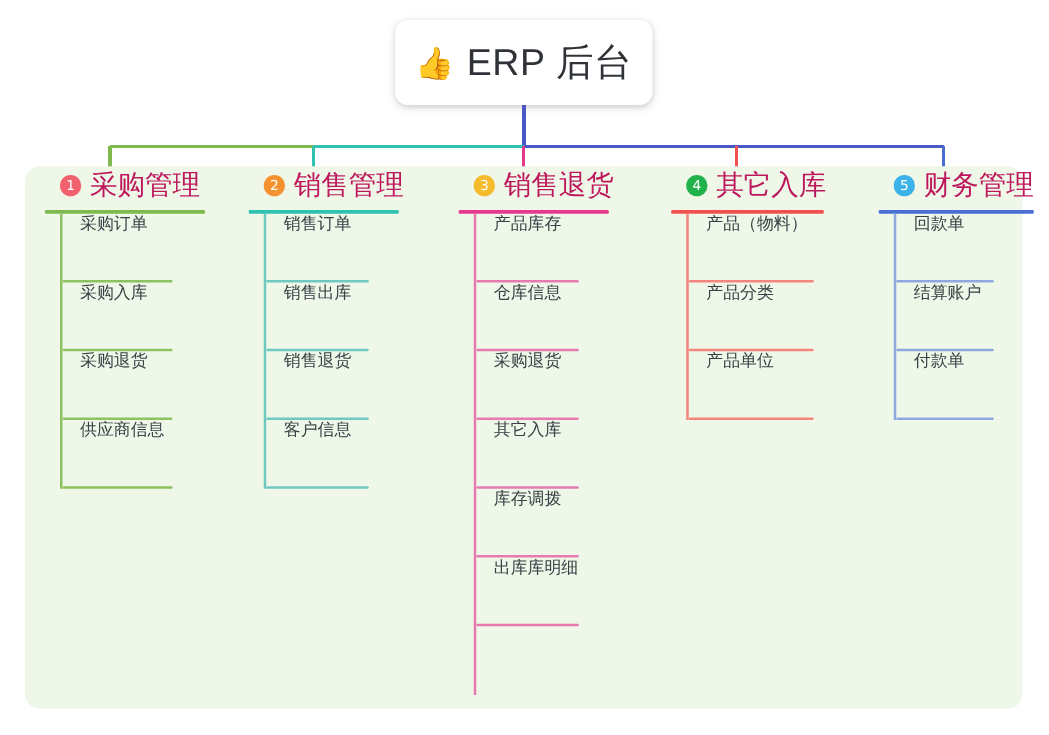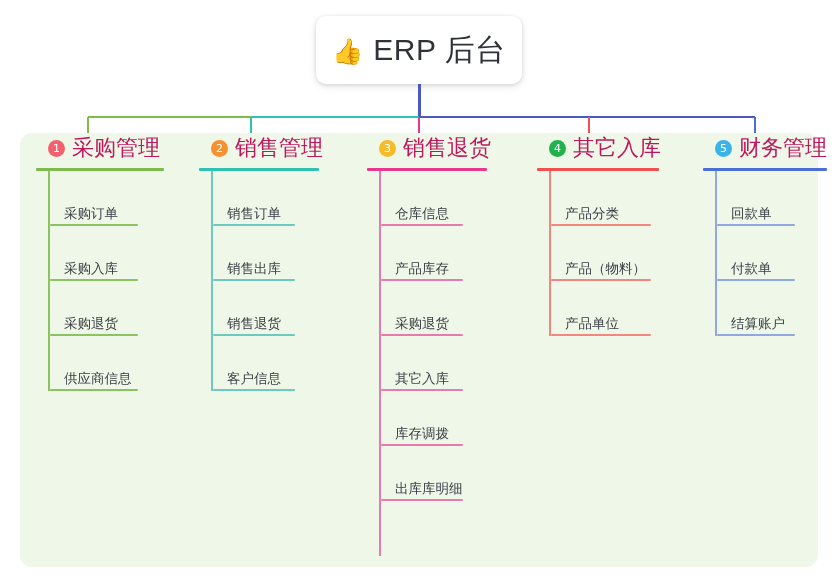--- a/index.html
+++ b/index.html
@@ -109,21 +109,21 @@
     top: 0;
     bottom: 0;
     width: 2px;
   }
   .leaf {
     position: relative;
     height: 55px;
     box-sizing: border-box;
     margin-left: 2px;
     display: flex;
-    align-items: flex-end;
+    align-items: flex-start;
     padding-bottom: 4px;
     padding-left: 14px;
   }
   .leaf-label {
     font-size: 13.5px;
     color: #3b4046;
     white-space: nowrap;
     line-height: 16px;
   }
   .leaf-rule {
@@ -210,25 +210,25 @@
       </div>
       <div class="column" style="left: 343px;">
         <div class="col-head">
           <span class="badge" style="background: rgb(245, 187, 42);">3</span>
           <span class="col-title">销售退货</span>
         </div>
         <div class="col-rule" style="width: 120px; background: rgb(230, 57, 142); margin-left: 4px;"></div>
         <div class="col-body">
           <div class="col-spine" style="background: rgb(231, 123, 176); height: 385px;"></div>
           <div class="leaf">
+            <span class="leaf-label">产品库存</span>
+            <div class="leaf-rule" style="width: 82px; background: rgb(231, 123, 176);"></div>
+          </div>
+          <div class="leaf">
             <span class="leaf-label">仓库信息</span>
-            <div class="leaf-rule" style="width: 82px; background: rgb(231, 123, 176);"></div>
-          </div>
-          <div class="leaf">
-            <span class="leaf-label">产品库存</span>
             <div class="leaf-rule" style="width: 82px; background: rgb(231, 123, 176);"></div>
           </div>
           <div class="leaf">
             <span class="leaf-label">采购退货</span>
             <div class="leaf-rule" style="width: 82px; background: rgb(231, 123, 176);"></div>
           </div>
           <div class="leaf">
             <span class="leaf-label">其它入库</span>
             <div class="leaf-rule" style="width: 82px; background: rgb(231, 123, 176);"></div>
           </div>
@@ -244,49 +244,49 @@
       </div>
       <div class="column" style="left: 513px;">
         <div class="col-head">
           <span class="badge" style="background: rgb(34, 178, 76);">4</span>
           <span class="col-title">其它入库</span>
         </div>
         <div class="col-rule" style="width: 122px; background: rgb(240, 81, 79); margin-left: 4px;"></div>
         <div class="col-body">
           <div class="col-spine" style="background: rgb(243, 134, 127); height: 165px;"></div>
           <div class="leaf">
+            <span class="leaf-label">产品（物料）</span>
+            <div class="leaf-rule" style="width: 100px; background: rgb(243, 134, 127);"></div>
+          </div>
+          <div class="leaf">
             <span class="leaf-label">产品分类</span>
             <div class="leaf-rule" style="width: 100px; background: rgb(243, 134, 127);"></div>
           </div>
           <div class="leaf">
-            <span class="leaf-label">产品（物料）</span>
-            <div class="leaf-rule" style="width: 100px; background: rgb(243, 134, 127);"></div>
-          </div>
-          <div class="leaf">
             <span class="leaf-label">产品单位</span>
             <div class="leaf-rule" style="width: 100px; background: rgb(243, 134, 127);"></div>
           </div>
         </div>
       </div>
       <div class="column" style="left: 679px;">
         <div class="col-head">
           <span class="badge" style="background: rgb(60, 179, 232);">5</span>
           <span class="col-title">财务管理</span>
         </div>
         <div class="col-rule" style="width: 124px; background: rgb(74, 111, 212); margin-left: 4px;"></div>
         <div class="col-body">
           <div class="col-spine" style="background: rgb(143, 169, 224); height: 165px;"></div>
           <div class="leaf">
             <span class="leaf-label">回款单</span>
             <div class="leaf-rule" style="width: 78px; background: rgb(143, 169, 224);"></div>
           </div>
           <div class="leaf">
+            <span class="leaf-label">结算账户</span>
+            <div class="leaf-rule" style="width: 78px; background: rgb(143, 169, 224);"></div>
+          </div>
+          <div class="leaf">
             <span class="leaf-label">付款单</span>
             <div class="leaf-rule" style="width: 78px; background: rgb(143, 169, 224);"></div>
           </div>
-          <div class="leaf">
-            <span class="leaf-label">结算账户</span>
-            <div class="leaf-rule" style="width: 78px; background: rgb(143, 169, 224);"></div>
-          </div>
         </div>
       </div>
     </div>
 </div>
 
 </body></html>

